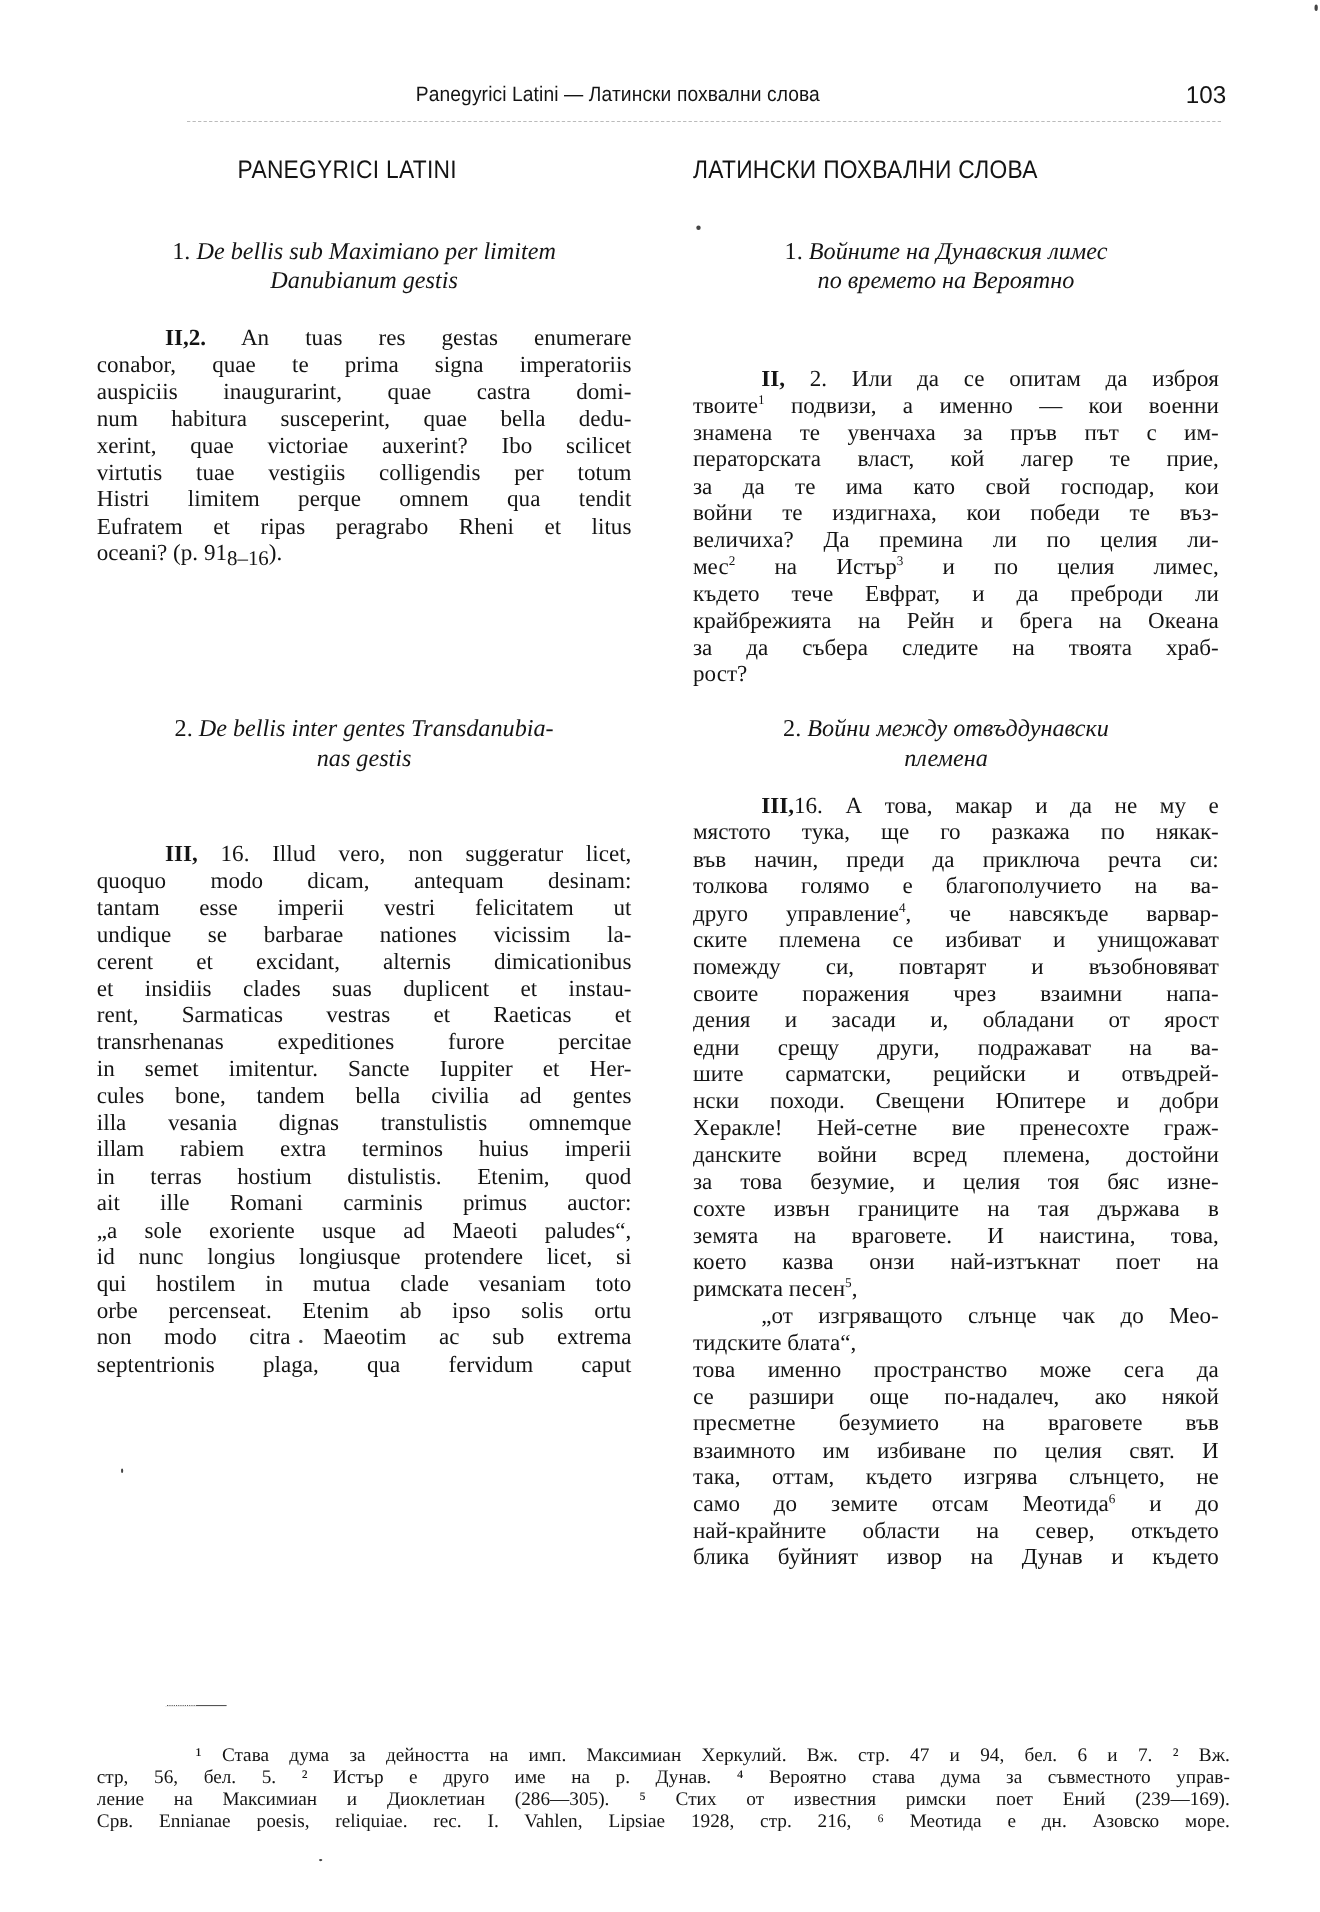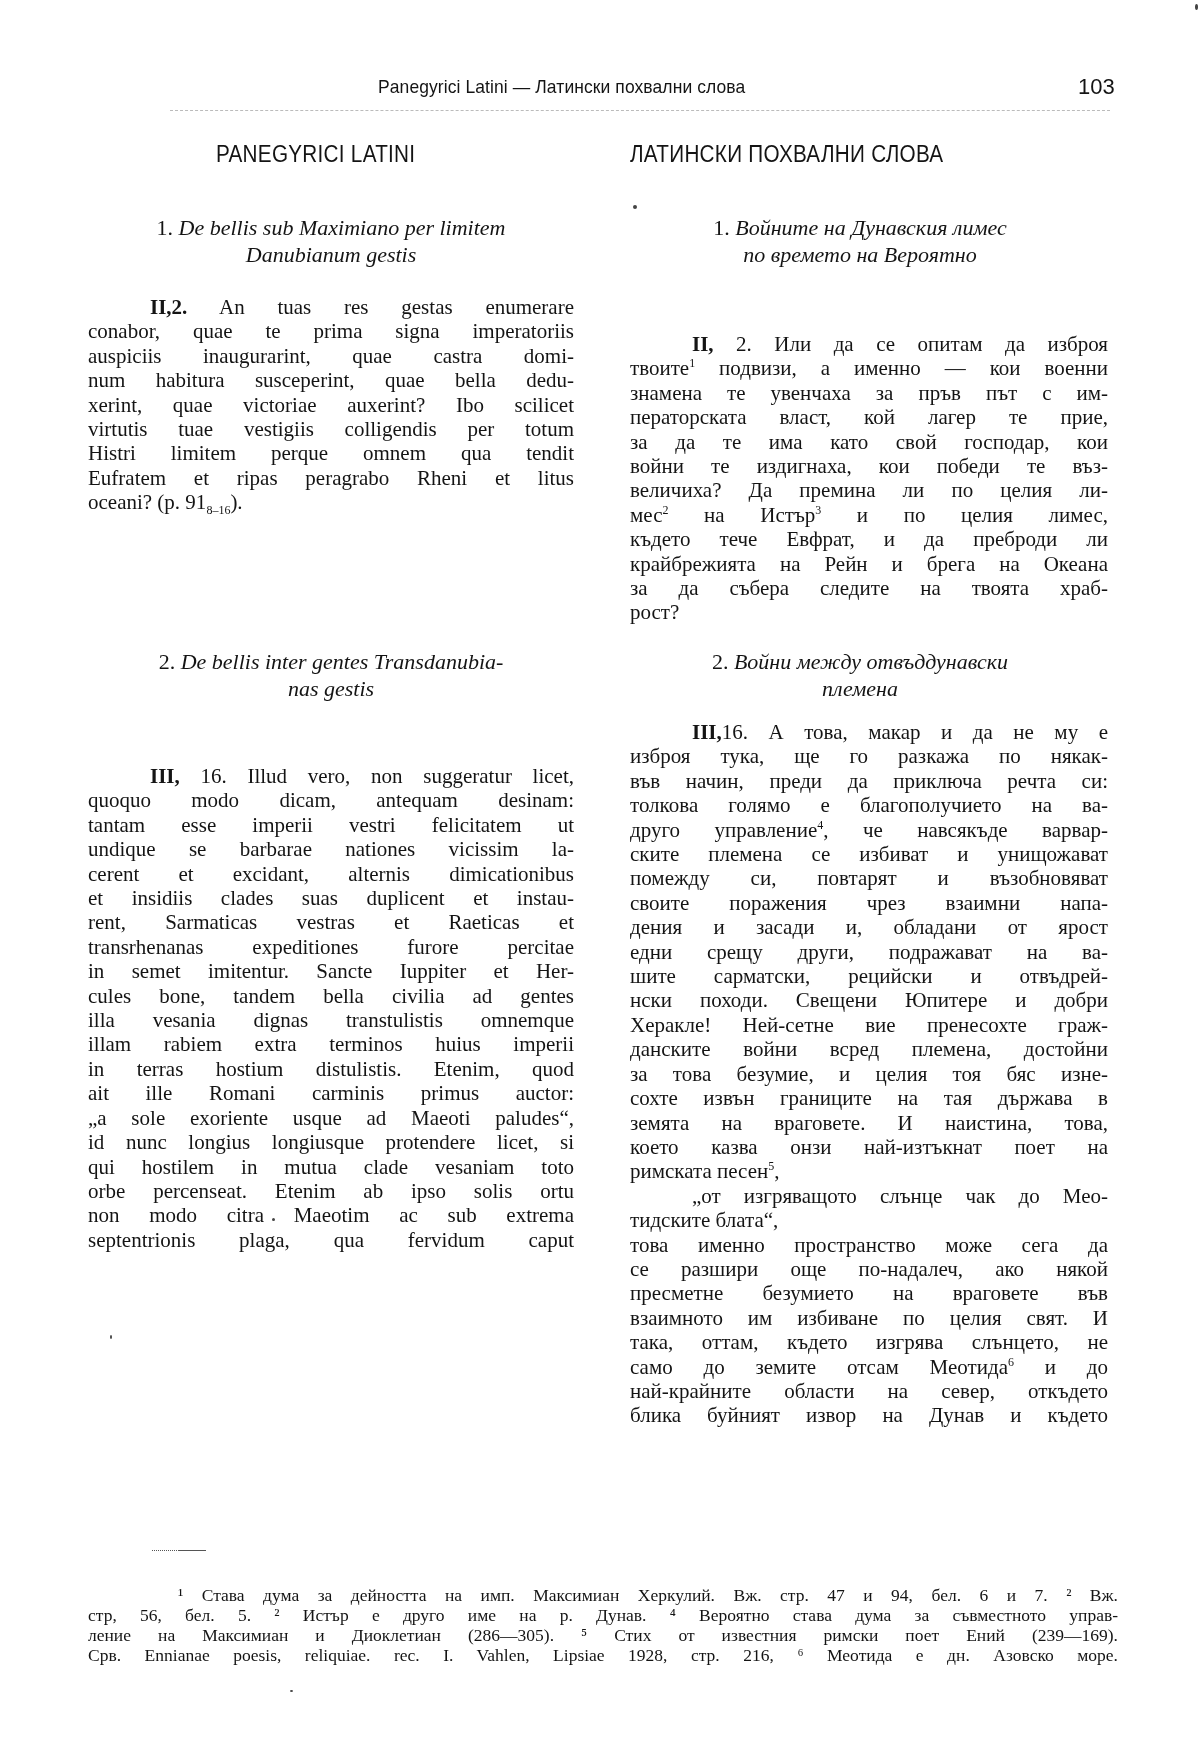--- a/index.html
+++ b/index.html
@@ -39,21 +39,21 @@
   .para {
     position: absolute; font-size: 21px; line-height: 24.4px;
     text-align: justify; text-align-last: auto; width: 100%;
     hyphens: manual;
   }
   .para .line { display: block; text-align: justify; text-align-last: justify; white-space: nowrap; }
   .para .line.last { text-align-last: left; }
   .para .line.indent { padding-left: 62px; }
   .ref { font-weight: bold; }
   sup { font-size: 12px; line-height: 0; vertical-align: 8px; }
-  sub { font-size: 12px; line-height: 0; vertical-align: -5px; }
+  sub { font-size: 19px; line-height: 0; vertical-align: -5px; }
   .right-para { font-family: "Liberation Serif", "DejaVu Serif", serif; }
   .fn-rule { position: absolute; left: 150px; top: 1550px; width: 56px; border-top: 1px solid #555; }
   .fn-rule-dash { position: absolute; left: 150px; top: 1550px; width: 28px; border-top: 1px dotted #fff; }
   .footnotes {
     position: absolute; top: 1585px; left: 88px; width: 1030px;
     font-size: 17.5px; line-height: 20px;
   }
   .footnotes .line { display: block; text-align: justify; text-align-last: justify; white-space: nowrap; }
   .footnotes .line.first { padding-left: 90px; }
   .speck { position: absolute; background: #444; border-radius: 50%; }
@@ -143,21 +143,21 @@
   </div>
 
   <div class="sec-title" style="top:648px; width:460px;">
     <span class="num">2.</span>
     <span>Войни между отвъддунавски</span><br>
     <span>племена</span>
   </div>
 
   <div class="para right-para" style="top:720px; width:478px;">
     <span class="line indent"><span class="ref">III,</span><span>16. А това, макар и да не му е</span></span>
-    <span class="line">изброя тука, ще го разкажа по някак-</span>
+    <span class="line">мястото тука, ще го разкажа по някак-</span>
     <span class="line">във начин, преди да приключа речта си:</span>
     <span class="line">толкова голямо е благополучието на ва-</span>
     <span class="line"><span>друго управление</span><sup>4</sup><span>, че навсякъде варвар-</span></span>
     <span class="line">ските племена се избиват и унищожават</span>
     <span class="line">помежду си, повтарят и възобновяват</span>
     <span class="line">своите поражения чрез взаимни напа-</span>
     <span class="line">дения и засади и, обладани от ярост</span>
     <span class="line">едни срещу други, подражават на ва-</span>
     <span class="line">шите сарматски, рецийски и отвъдрей-</span>
     <span class="line">нски походи. Свещени Юпитере и добри</span>

